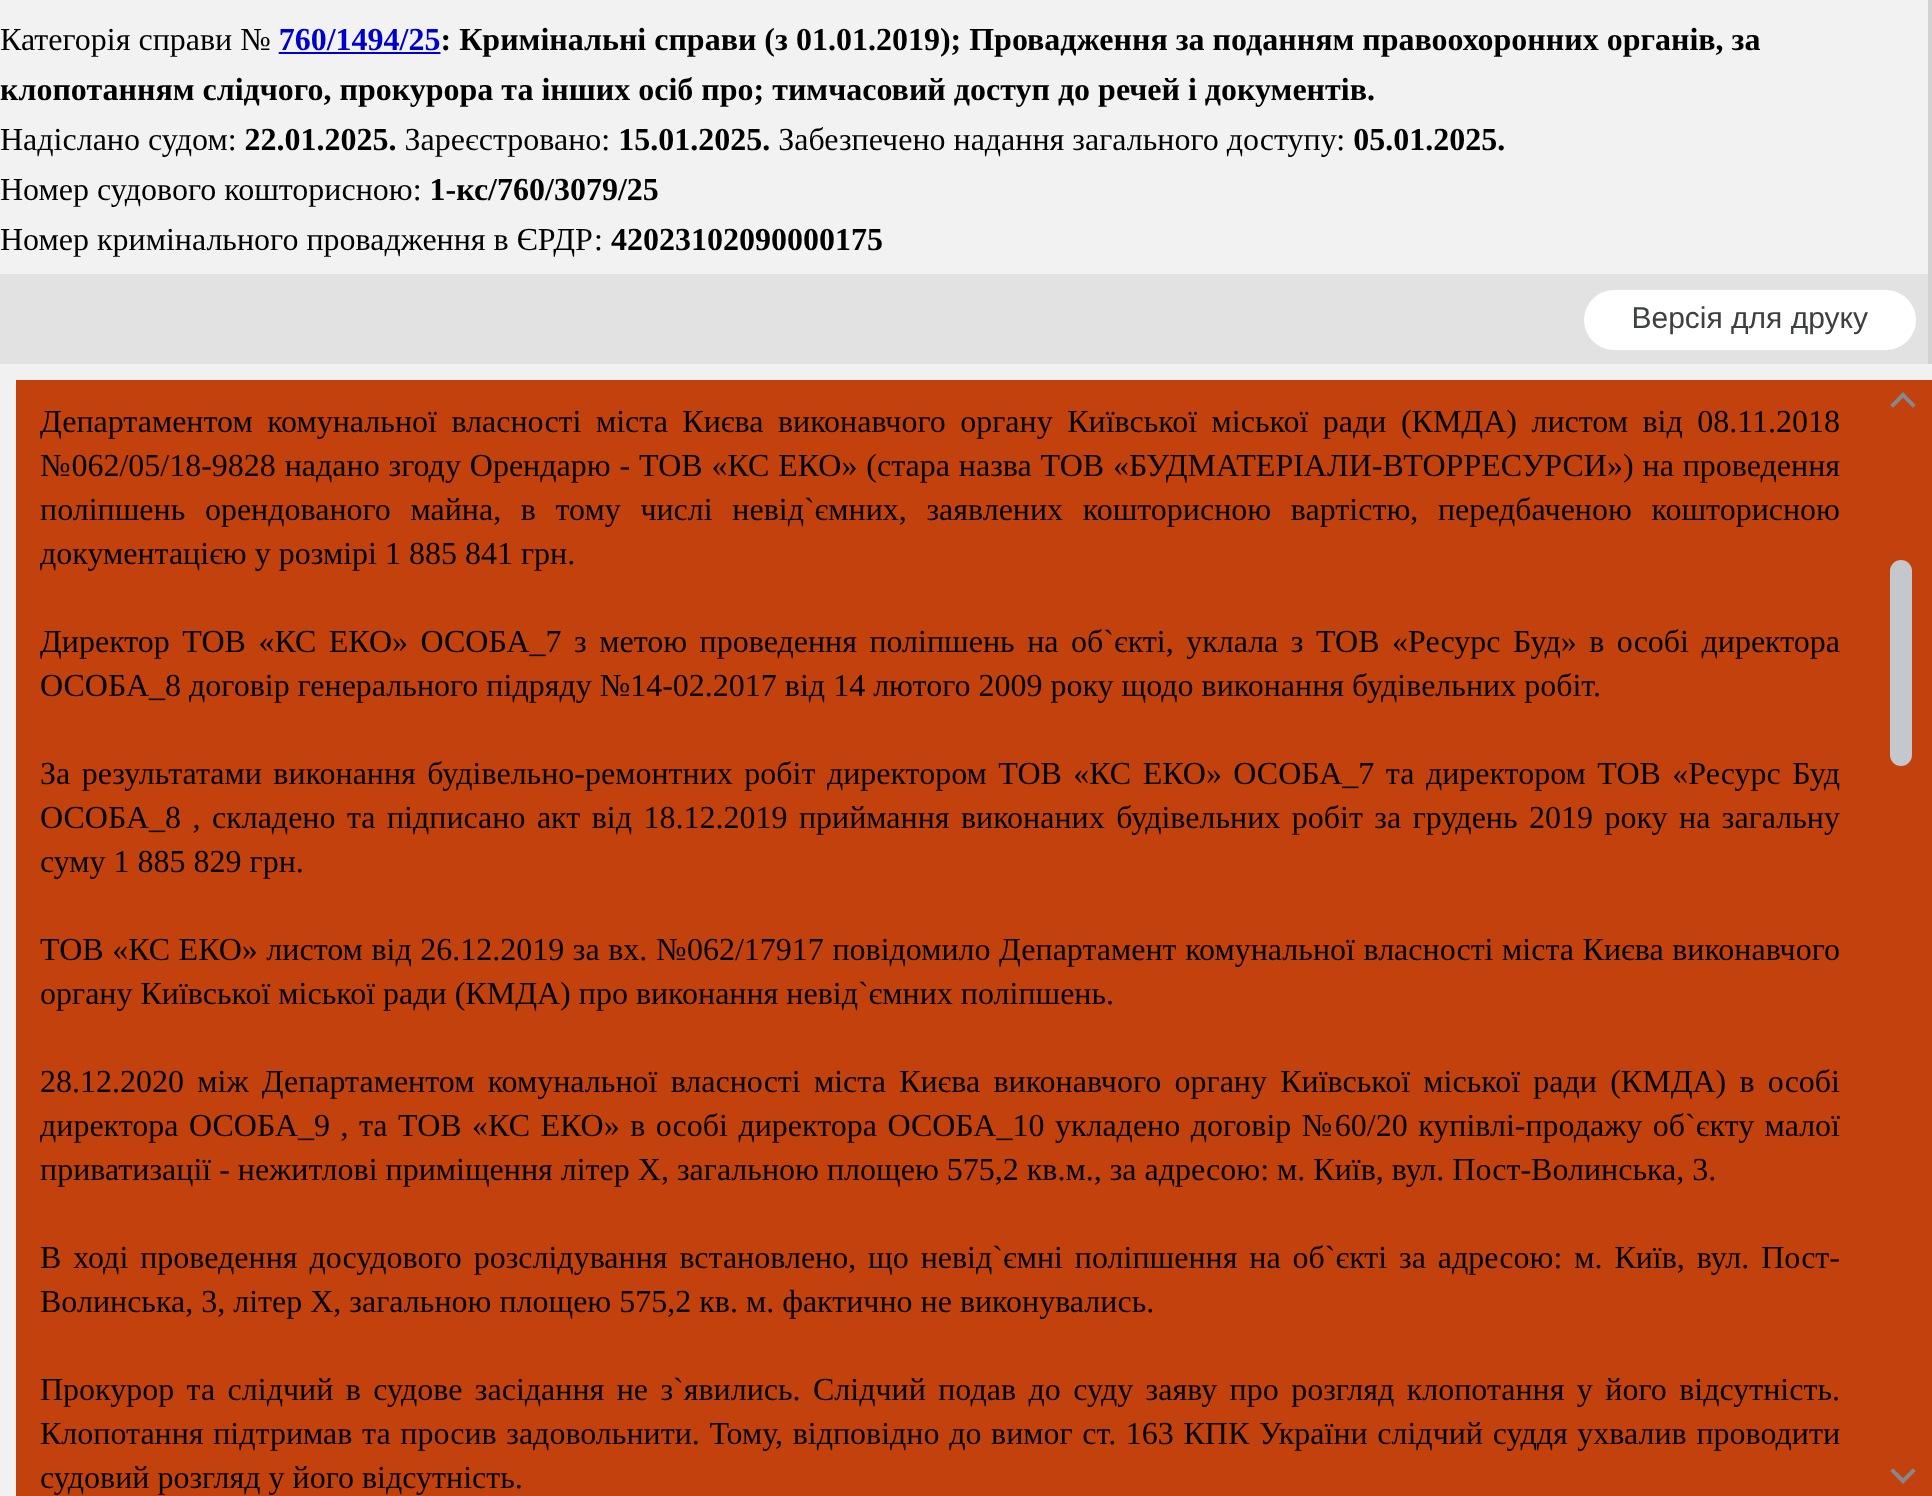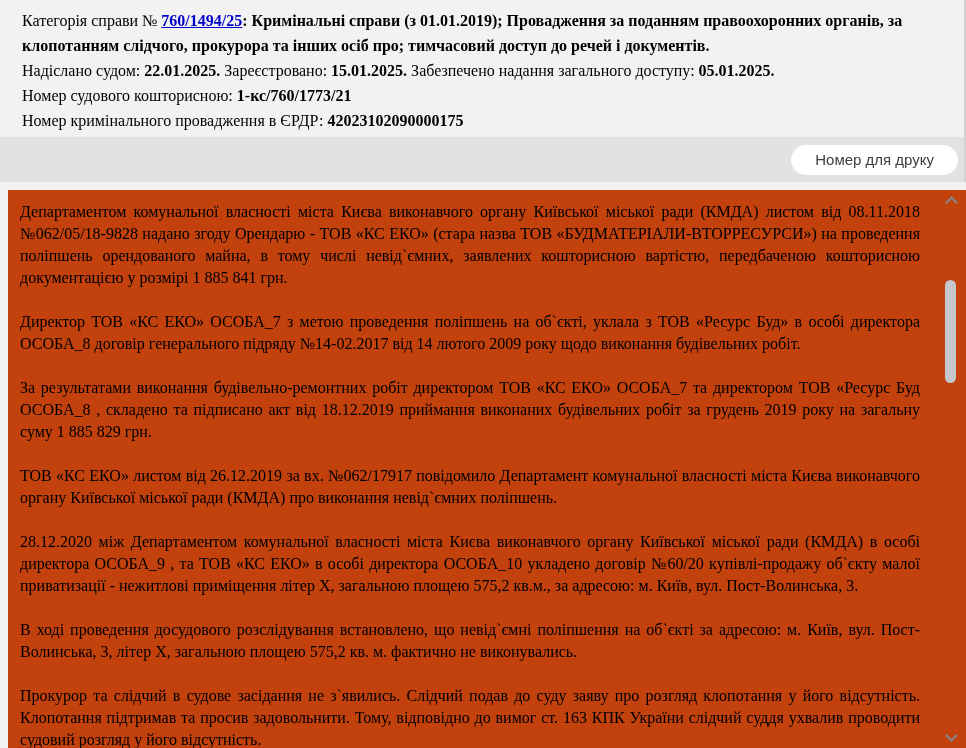--- a/index.html
+++ b/index.html
@@ -1,21 +1,21 @@
 <!DOCTYPE html>
 <html lang="uk"><head>
 <meta charset="utf-8">
 <style>
   html,body{margin:0;padding:0;}
   body{width:966px;height:748px;overflow:hidden;background:#f1f1f1;}
   .page{width:966px;height:748px;display:flex;flex-direction:column;position:relative;
         font-family:"Liberation Serif", serif;color:#000;}
 
   
-  .case-header{padding:8px 14px 4px 22px;background:#f2f2f2;font-size:16px;line-height:25px;}
+  .case-header{padding:8px 14px 4px 0;background:#f2f2f2;font-size:16px;line-height:25px;}
   .case-header .hline{white-space:normal;}
   .case-header b{font-weight:bold;}
   a.case-link{color:#0000cc;font-weight:bold;text-decoration:underline;cursor:pointer;}
 
   
   .toolbar{height:45px;background:#e2e2e2;display:flex;align-items:center;justify-content:flex-end;
            padding-right:8px;box-sizing:border-box;flex:0 0 auto;}
   .print-btn{background:#ffffff;border:none;border-radius:16px;height:30px;padding:0 24px;
              font-family:"Liberation Sans", sans-serif;font-size:15px;color:#3c4043;cursor:pointer;}
 
@@ -37,26 +37,26 @@
   .edge-line{position:absolute;top:0;right:0;width:2px;height:182px;background:#d2d2d2;}
 </style>
 </head>
 <body>
 
 <div class="page">
 
   <div class="case-header">
     <div class="hline"><span>Категорія справи № </span><a class="case-link">760/1494/25</a><b>: </b><b>Кримінальні справи (з 01.01.2019); Провадження за поданням правоохоронних органів, за клопотанням слідчого, прокурора та інших осіб про; тимчасовий доступ до речей і документів.</b></div>
     <div class="hline"><span>Надіслано судом: </span><b>22.01.2025.</b><span> Зареєстровано: </span><b>15.01.2025.</b><span> Забезпечено надання загального доступу: </span><b>05.01.2025.</b></div>
-    <div class="hline"><span>Номер судового кошторисною: </span><b>1-кс/760/1773/21</b></div>
+    <div class="hline"><span>Номер судового кошторисною: </span><b>1-кс/760/3079/25</b></div>
     <div class="hline"><span>Номер кримінального провадження в ЄРДР: </span><b>42023102090000175</b></div>
   </div>
 
   <div class="toolbar">
-    <button class="print-btn">Номер для друку</button>
+    <button class="print-btn">Версія для друку</button>
   </div>
 
   <div class="doc-wrap">
     <div class="doc-text">
       <p>Департаментом комунальної власності міста Києва виконавчого органу Київської міської ради (КМДА) листом від 08.11.2018 №062/05/18-9828 надано згоду Орендарю - ТОВ «КС ЕКО» (стара назва ТОВ «БУДМАТЕРІАЛИ-ВТОРРЕСУРСИ») на проведення поліпшень орендованого майна, в тому числі невід`ємних, заявлених кошторисною вартістю, передбаченою кошторисною документацією у розмірі 1 885 841 грн.</p>
       <p>Директор ТОВ «КС ЕКО» ОСОБА_7 з метою проведення поліпшень на об`єкті, уклала з ТОВ «Ресурс Буд» в особі директора ОСОБА_8 договір генерального підряду №14-02.2017 від 14 лютого 2009 року щодо виконання будівельних робіт.</p>
       <p>За результатами виконання будівельно-ремонтних робіт директором ТОВ «КС ЕКО» ОСОБА_7 та директором ТОВ «Ресурс Буд ОСОБА_8 , складено та підписано акт від 18.12.2019 приймання виконаних будівельних робіт за грудень 2019 року на загальну суму 1 885 829 грн.</p>
       <p>ТОВ «КС ЕКО» листом від 26.12.2019 за вх. №062/17917 повідомило Департамент комунальної власності міста Києва виконавчого органу Київської міської ради (КМДА) про виконання невід`ємних поліпшень.</p>
       <p>28.12.2020 між Департаментом комунальної власності міста Києва виконавчого органу Київської міської ради (КМДА) в особі директора ОСОБА_9 , та ТОВ «КС ЕКО» в особі директора ОСОБА_10 укладено договір №60/20 купівлі-продажу об`єкту малої приватизації - нежитлові приміщення літер Х, загальною площею 575,2 кв.м., за адресою: м. Київ, вул. Пост-Волинська, 3.</p>
       <p>В ході проведення досудового розслідування встановлено, що невід`ємні поліпшення на об`єкті за адресою: м. Київ, вул. Пост-Волинська, 3, літер Х, загальною площею 575,2 кв. м. фактично не виконувались.</p>

